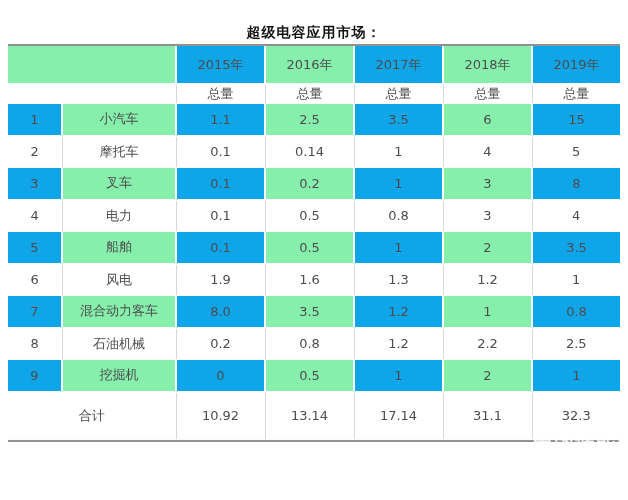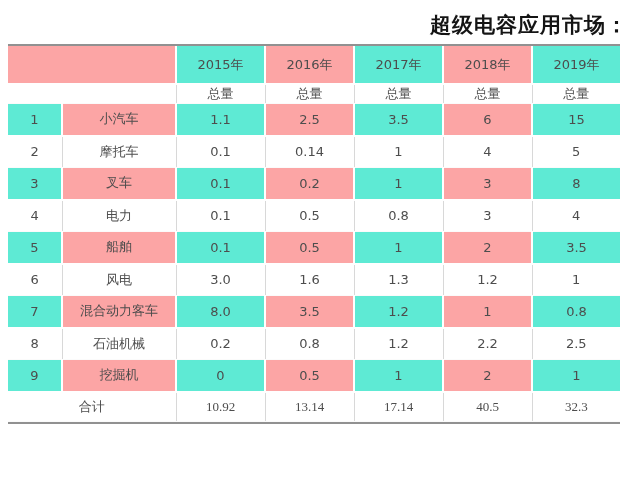--- a/index.html
+++ b/index.html
@@ -5,23 +5,23 @@
   html, body {
     margin: 0; padding: 0;
     width: 628px; height: 500px;
     background: #ffffff;
     font-family: "DejaVu Sans", sans-serif;
     position: relative;
     overflow: hidden;
   }
   .page-title {
     margin: 0;
-    padding-top: 11px;
-    text-align: right;
-    font-size: 21px;
+    padding-top: 24px;
+    text-align: center;
+    font-size: 14px;
     font-weight: bold;
     color: #141414;
     letter-spacing: 1px;
   }
   .table-wrap {
     position: absolute;
     top: 44px; left: 8px;
     width: 612px;
     border-top: 2px solid #919191;
     border-bottom: 2px solid #919191;
@@ -37,24 +37,24 @@
     vertical-align: middle;
     font-size: 13px;
     font-weight: normal;
     color: #4d4d4d;
     overflow: hidden;
     white-space: nowrap;
   }
   tr.row-years   { height: 38px; }
   tr.row-sub     { height: 16px; }
   tbody tr       { height: 32px; }
-  tfoot tr       { height: 30px; font-family: Liberation Serif, serif; }
-
-  .c-blue  { background: #fca5a5; border-right: 2px solid #ffffff; border-bottom: 2px solid #ffffff; }
-  .c-green { background: #5eead4; border-right: 2px solid #ffffff; border-bottom: 2px solid #ffffff; }
+  tfoot tr       { height: 48px; }
+
+  .c-blue  { background: #86efac; border-right: 2px solid #ffffff; border-bottom: 2px solid #ffffff; }
+  .c-green { background: #0ea5e9; border-right: 2px solid #ffffff; border-bottom: 2px solid #ffffff; }
   .c-white { background: #ffffff; border-right: 1px solid #d8d8d8; border-bottom: 1px solid #fbfbfb; }
   table.market tr > *:last-child { border-right: none; }
 
   .watermark {
     position: absolute;
     left: 478px; top: 424px;
     display: flex;
     align-items: flex-start;
     color: rgba(255,255,255,0.85);
     z-index: 5;
@@ -147,21 +147,21 @@
           <td class="c-blue">船舶</td>
           <td class="c-green">0.1</td>
           <td class="c-blue">0.5</td>
           <td class="c-green">1</td>
           <td class="c-blue">2</td>
           <td class="c-green">3.5</td>
         </tr>
         <tr>
           <td class="c-white">6</td>
           <td class="c-white">风电</td>
-          <td class="c-white">3.0</td>
+          <td class="c-white">1.9</td>
           <td class="c-white">1.6</td>
           <td class="c-white">1.3</td>
           <td class="c-white">1.2</td>
           <td class="c-white">1</td>
         </tr>
         <tr>
           <td class="c-green">7</td>
           <td class="c-blue">混合动力客车</td>
           <td class="c-green">8.0</td>
           <td class="c-blue">3.5</td>
@@ -187,21 +187,21 @@
           <td class="c-blue">2</td>
           <td class="c-green">1</td>
         </tr>
       </tbody>
     <tfoot>
       <tr>
         <td colspan="2" class="c-white">合计</td>
         <td class="c-white">10.92</td>
         <td class="c-white">13.14</td>
         <td class="c-white">17.14</td>
-        <td class="c-white">40.5</td>
+        <td class="c-white">31.1</td>
         <td class="c-white">32.3</td>
       </tr>
     </tfoot>
   </table>
 </div>
 
 <div class="watermark">
   <svg viewBox="0 0 52 52" fill="none">
     <circle cx="26" cy="26" r="22.5" stroke="rgba(255,255,255,0.85)" stroke-width="3.5"></circle>
     <path d="M13 19 H39" stroke="rgba(255,255,255,0.85)" stroke-width="3"></path>

